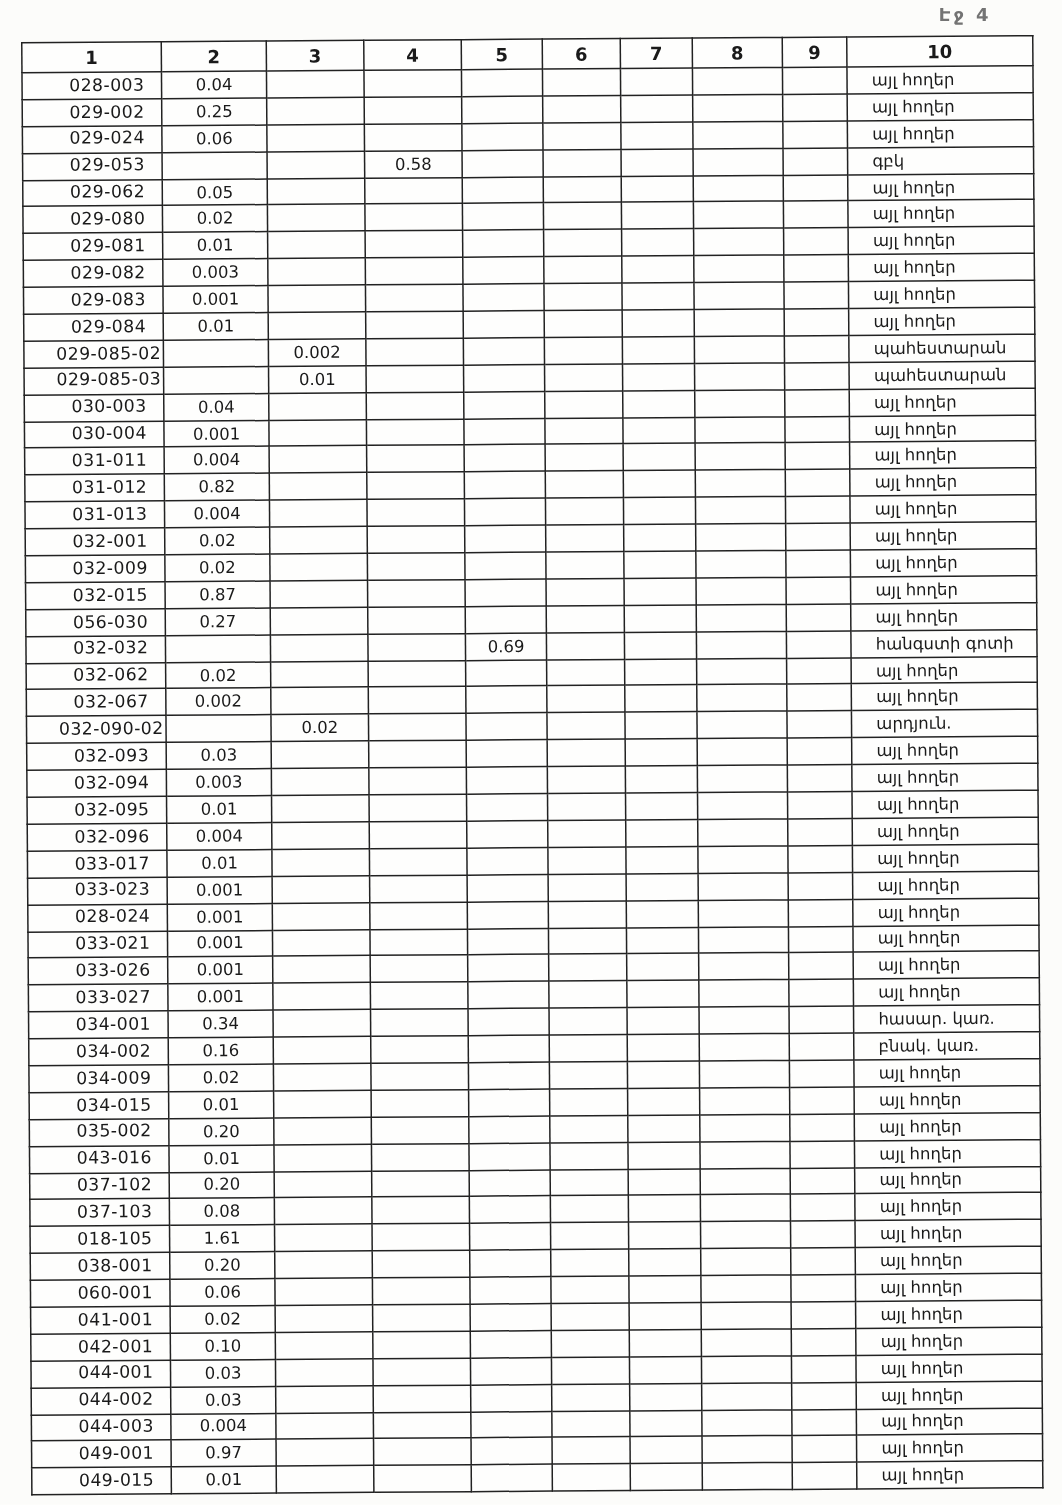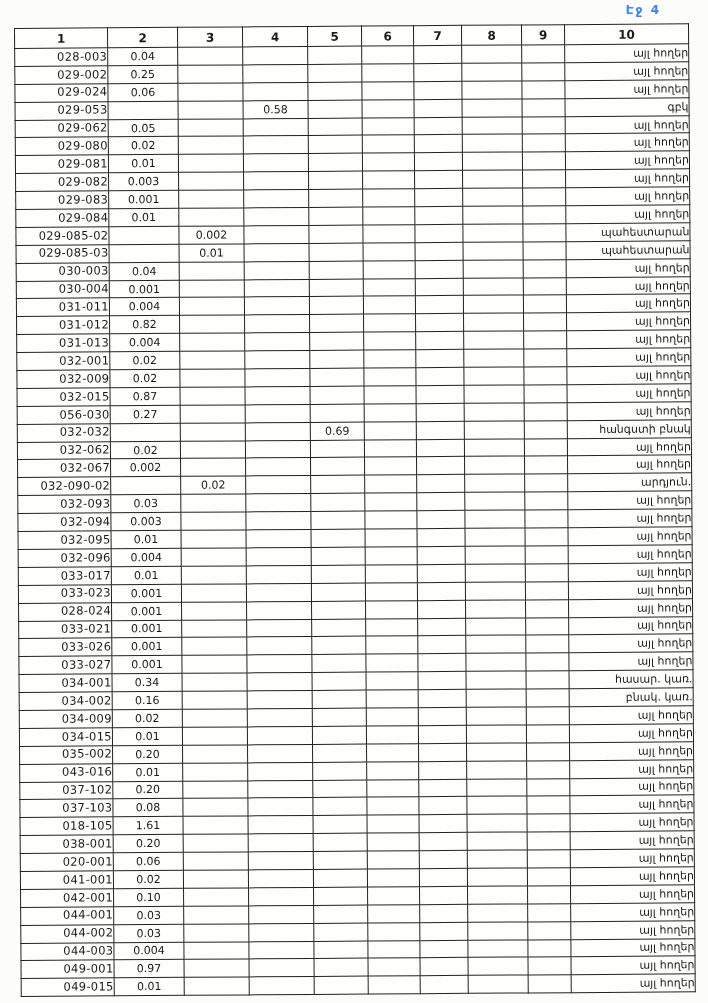--- a/index.html
+++ b/index.html
@@ -13,21 +13,21 @@
     font-family: "DejaVu Sans", sans-serif;
     color: #161616;
   }
   .page-label {
     position: absolute;
     top: 3px;
     right: 47px;
     font-size: 12px;
     font-weight: bold;
     letter-spacing: 2px;
-    color: #3b82f6;
+    color: #737373;
   }
   .table-wrap {
     position: absolute;
     left: 14px;
     top: 28px;
     width: 676px;
     transform: rotate(-0.4deg);
     transform-origin: 0 0;
   }
   table.grid {
@@ -50,28 +50,28 @@
     font-weight: bold;
     text-align: center;
     color: #1a1a1a;
   }
   table.grid td {
     font-size: 11px;
     text-align: center;
     color: #1a1a1a;
   }
   table.grid td.col-1 {
-    text-align: right;
+    text-align: center;
     padding-left: 20px;
     font-size: 11.5px;
     letter-spacing: 0.3px;
   }
   table.grid td.col-10 {
-    text-align: right;
-    padding-left: 4px;
+    text-align: left;
+    padding-left: 16px;
     font-size: 11px;
   }
 </style>
 </head>
 <body>
 
 <div class="page-label">Էջ 4</div>
 
 <div class="table-wrap">
   <table class="grid">
@@ -357,21 +357,21 @@
         <tr>
           <td class="col-1">032-032</td>
           <td class="col-2"></td>
           <td class="col-3"></td>
           <td class="col-4"></td>
           <td class="col-5">0.69</td>
           <td class="col-6"></td>
           <td class="col-7"></td>
           <td class="col-8"></td>
           <td class="col-9"></td>
-          <td class="col-10">հանգստի բնակ</td>
+          <td class="col-10">հանգստի գոտի</td>
         </tr>
         <tr>
           <td class="col-1">032-062</td>
           <td class="col-2">0.02</td>
           <td class="col-3"></td>
           <td class="col-4"></td>
           <td class="col-5"></td>
           <td class="col-6"></td>
           <td class="col-7"></td>
           <td class="col-8"></td>
@@ -636,21 +636,21 @@
           <td class="col-3"></td>
           <td class="col-4"></td>
           <td class="col-5"></td>
           <td class="col-6"></td>
           <td class="col-7"></td>
           <td class="col-8"></td>
           <td class="col-9"></td>
           <td class="col-10">այլ հողեր</td>
         </tr>
         <tr>
-          <td class="col-1">020-001</td>
+          <td class="col-1">060-001</td>
           <td class="col-2">0.06</td>
           <td class="col-3"></td>
           <td class="col-4"></td>
           <td class="col-5"></td>
           <td class="col-6"></td>
           <td class="col-7"></td>
           <td class="col-8"></td>
           <td class="col-9"></td>
           <td class="col-10">այլ հողեր</td>
         </tr>

